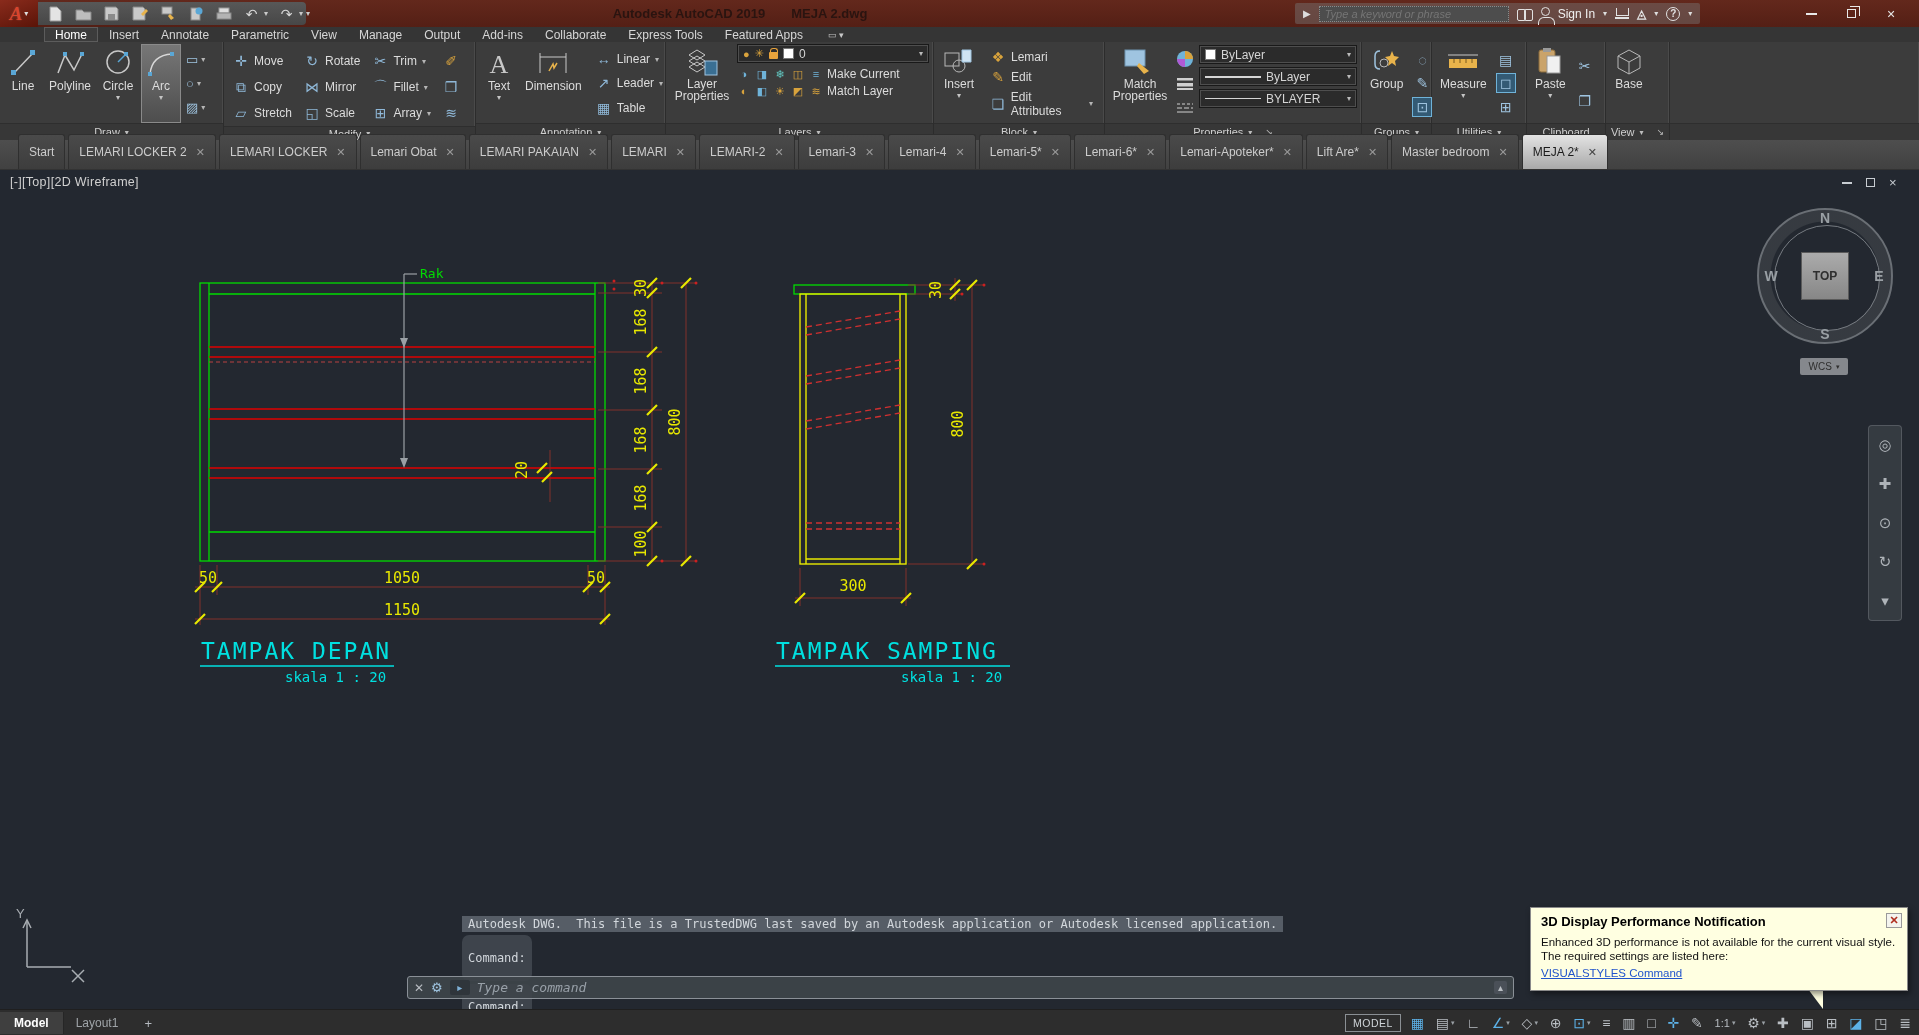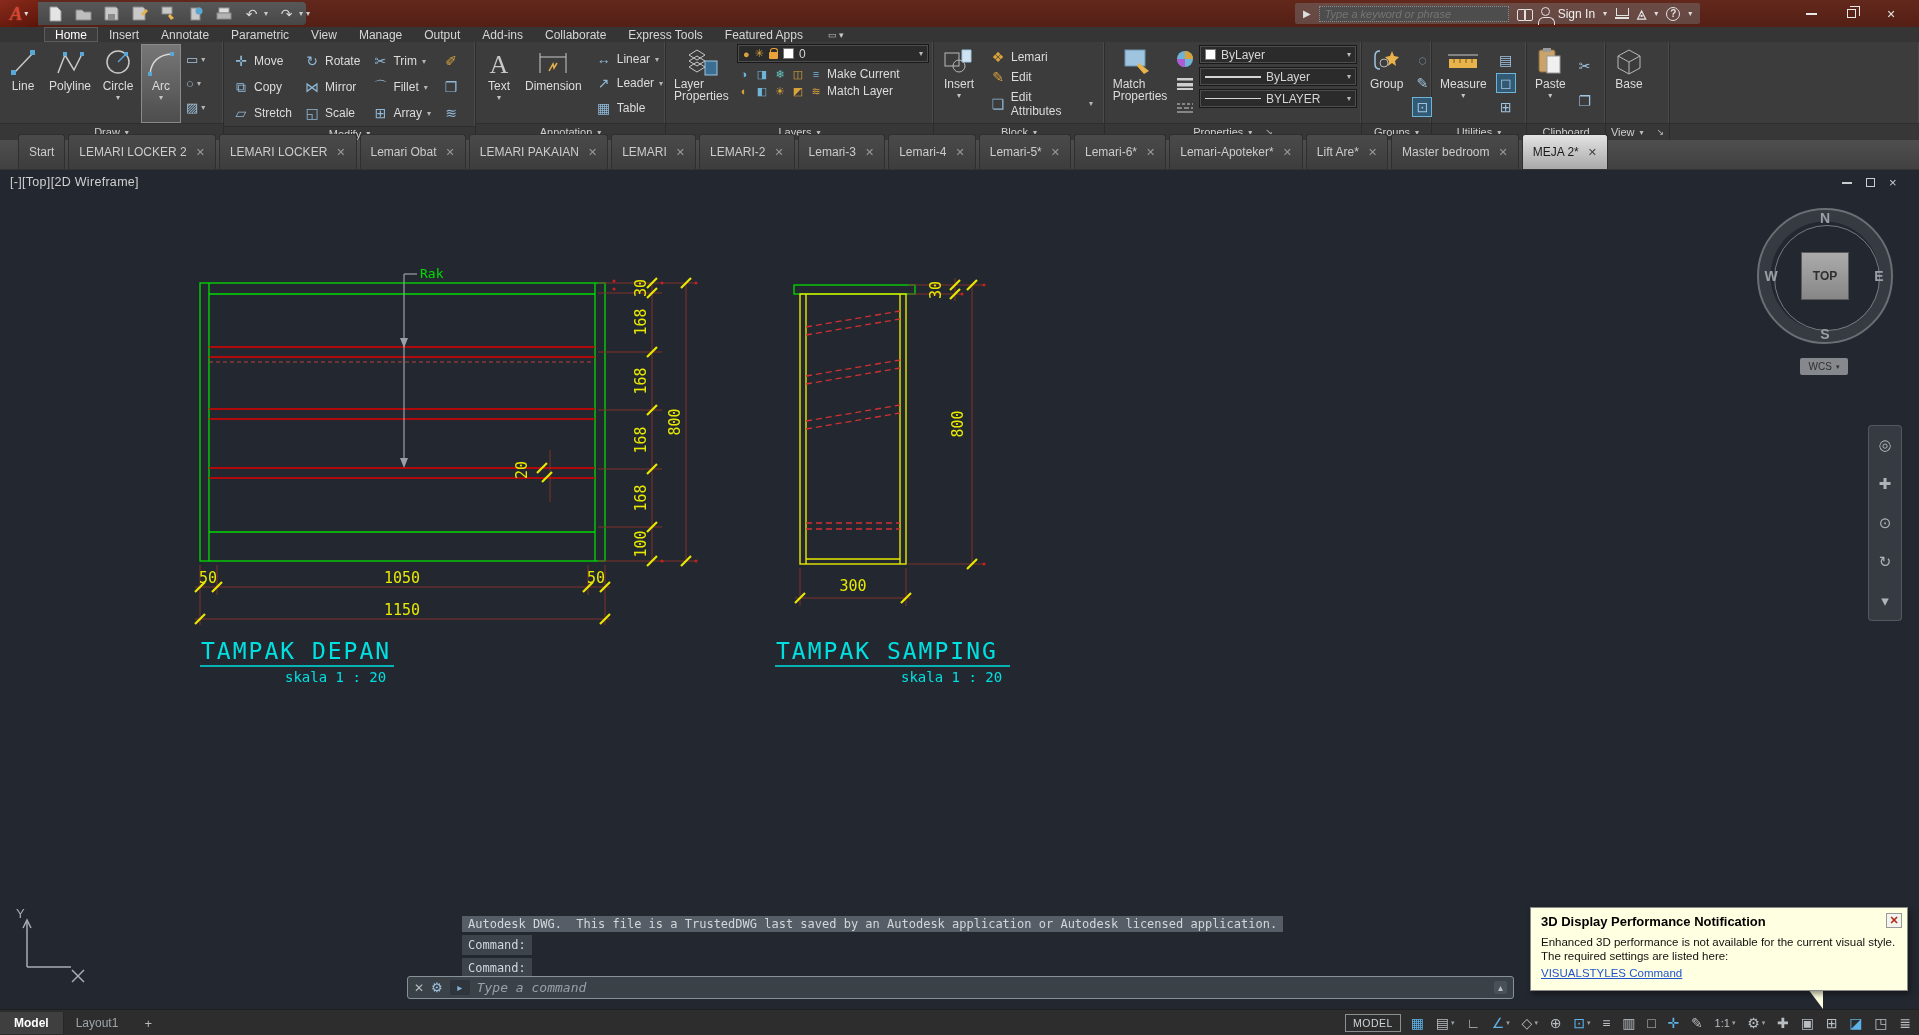--- a/index.html
+++ b/index.html
@@ -43,21 +43,21 @@
   .rtab.active { background:#3c3c3c; color:#fff; box-shadow:inset 0 0 0 1px #5c5c5c; }
   .ribbon-extra { margin-left:14px; color:#c8c8c8; font-size:9px; padding-bottom:2px; }
   .ribbon-body { position:absolute; left:0; top:42px; width:1919px; height:98px; background:#3c3c3c; display:flex; }
   .panel { height:98px; border-right:1px solid #2c2c2c; box-shadow:inset -1px 0 0 #4a4a4a; display:flex; flex-direction:column; }
   .panel-content { flex:1; display:flex; padding:2px 4px 0; gap:3px; }
   .panel-label { height:17px; background:#373737; border-top:1px solid #2e2e2e; color:#cfcfcf; font-size:11px; display:flex; align-items:center; justify-content:center; gap:5px; }
   .panel-label .lcar { font-size:8px; color:#bdbdbd; }
   .panel-label .launch { margin-left:8px; font-size:9px; color:#bdbdbd; }
   .bigbtn { display:flex; flex-direction:column; align-items:center; justify-content:flex-start; padding:3px 4px 0; gap:1px; color:#dcdcdc; font-size:12px; }
   .bigbtn.selected { background:linear-gradient(#777,#4d4d4d); box-shadow:inset 0 0 0 1px #8a8a8a; }
-  .bigbtn .blabel { line-height:12px; }
+  .bigbtn .blabel { line-height:12px; text-align:center; }
   .bigbtn .bcaret { font-size:8px; color:#c5c5c5; }
   .minicol { display:flex; flex-direction:column; justify-content:space-around; padding:3px 2px; }
   .minibtn { display:flex; align-items:center; gap:3px; color:#9fc4e0; font-size:13px; }
   .minibtn .mcar { font-size:8px; color:#b5b5b5; }
   .mgrid { display:grid; grid-template-rows:repeat(3,26px); grid-auto-flow:column; align-items:center; column-gap:2px; padding-top:4px; }
   .mrow { display:flex; align-items:center; gap:5px; color:#dcdcdc; font-size:12px; padding:0 5px; }
   .mrow .micon { color:#8fb8d8; font-size:14px; width:16px; text-align:center; }
   .mrow .micon.yel { color:#d9a33c; }
   .mrow .mcar { font-size:8px; color:#b5b5b5; }
   .combo { background:#2b2b2b; border:1px solid #191919; box-shadow:inset 0 0 0 1px #4e4e4e; color:#d5d5d5; font-size:12px; height:19px; display:flex; align-items:center; padding:0 5px; gap:5px; }
@@ -93,21 +93,21 @@
   .vc-ring { position:absolute; left:0; top:0; width:136px; height:136px; border-radius:50%; border:2px solid #6a6f75; background:radial-gradient(circle at center, transparent 54px, rgba(70,74,79,.55) 55px); }
   .vc-ring::before { content:""; position:absolute; left:15px; top:15px; width:104px; height:104px; border-radius:50%; border:1px solid #767b81; }
   .vc-letter { position:absolute; color:#9aa0a5; font-size:14px; font-weight:bold; width:20px; text-align:center; }
   .vc-top { position:absolute; left:44px; top:44px; width:48px; height:48px; background:linear-gradient(#ababab,#878787); border:1px solid #5a5a5a; color:#2f2f2f; font-size:12px; font-weight:bold; display:flex; align-items:center; justify-content:center; }
   .wcs-chip { position:absolute; left:1800px; top:188px; width:48px; height:17px; background:rgba(150,153,157,.85); border-radius:2px; color:#2e2e2e; font-size:10px; display:flex; align-items:center; justify-content:center; gap:4px; }
   .navbar { position:absolute; left:1868px; top:255px; width:34px; height:196px; background:rgba(70,74,80,.55); border:1px solid rgba(130,134,140,.4); border-radius:4px; display:flex; flex-direction:column; align-items:center; justify-content:space-around; color:#aeb3b8; font-size:15px; }
 
   
   .cmd-hist { position:absolute; left:462px; top:746px; display:flex; flex-direction:column; gap:3px; font-family:"DejaVu Sans Mono",monospace; font-size:12px; color:#d2d7dc; }
   .hist1 { background:#565d66; padding:1px 6px; white-space:pre; }
-  .histc { background:#3e444c; padding:3px 6px; width:max-content; }
+  .histc { background:#3e444c; padding:16px 6px; width:max-content;border-radius:7px; }
   .cmd-bar { position:absolute; left:407px; top:806px; width:1107px; height:23px; background:rgba(62,68,74,.92); border:1px solid #8a9097; border-radius:3px; display:flex; align-items:center; padding:0 6px; gap:7px; }
   .cmd-x { color:#b8bdc2; font-size:12px; }
   .cmd-wrench { color:#9fc4e0; font-size:13px; }
   .cmd-prompt { width:20px; height:15px; background:#2f353b; border-radius:2px; color:#7fb2d9; font-size:10px; display:flex; align-items:center; justify-content:center; }
   .cmd-input { color:#98a0a8; font-style:italic; font-size:13px; font-family:"DejaVu Sans Mono",monospace; flex:1; }
   .cmd-up { margin-left:auto; color:#b8bdc2; font-size:10px; background:#4a5058; padding:1px 4px; border-radius:2px; }
 
   
   .notif { position:absolute; left:1530px; top:907px; width:378px; height:84px; background:#ffffe1; border:1px solid #8a8a8a; box-shadow:2px 3px 6px rgba(0,0,0,.45); padding:6px 10px; z-index:5; }
   .notif-title { font-size:13px; font-weight:bold; color:#000; margin-bottom:6px; }
@@ -177,20 +177,24 @@
         <svg width="16" height="14">
           <rect x="3" y="1" width="10" height="5" fill="#dedede" stroke="#999"></rect>
           <rect x="1" y="6" width="14" height="6" fill="#b3b3b3" stroke="#888"></rect>
         </svg>
       </span>
     <span class="qi">↶</span>
       <span class="qcar">▾</span>
     <span class="qi">↷</span>
       <span class="qcar">▾</span>
     <span class="qcar">▾</span>
+  </div>
+  <div class="win-title">
+    <span>Autodesk AutoCAD 2019</span>
+    <span>MEJA 2.dwg</span>
   </div>
   <div class="infocenter">
     <span class="ic-key">▶</span>
     <input class="ic-search" placeholder="Type a keyword or phrase" style="">
     <span class="ic-binoc"></span>
     <span class="ic-person"></span>
     <span class="ic-signin">Sign In</span>
     <span class="ic-car">▾</span>
     <span class="ic-cart"></span>
     <span class="ic-share">◬</span>

